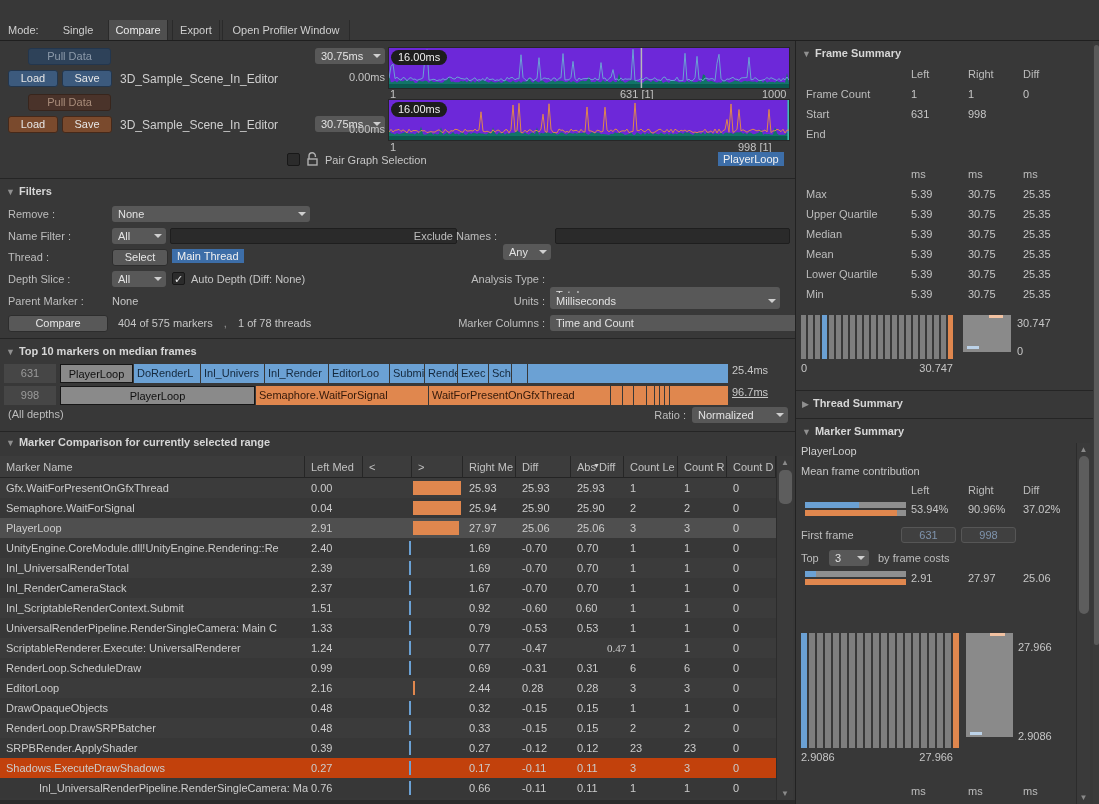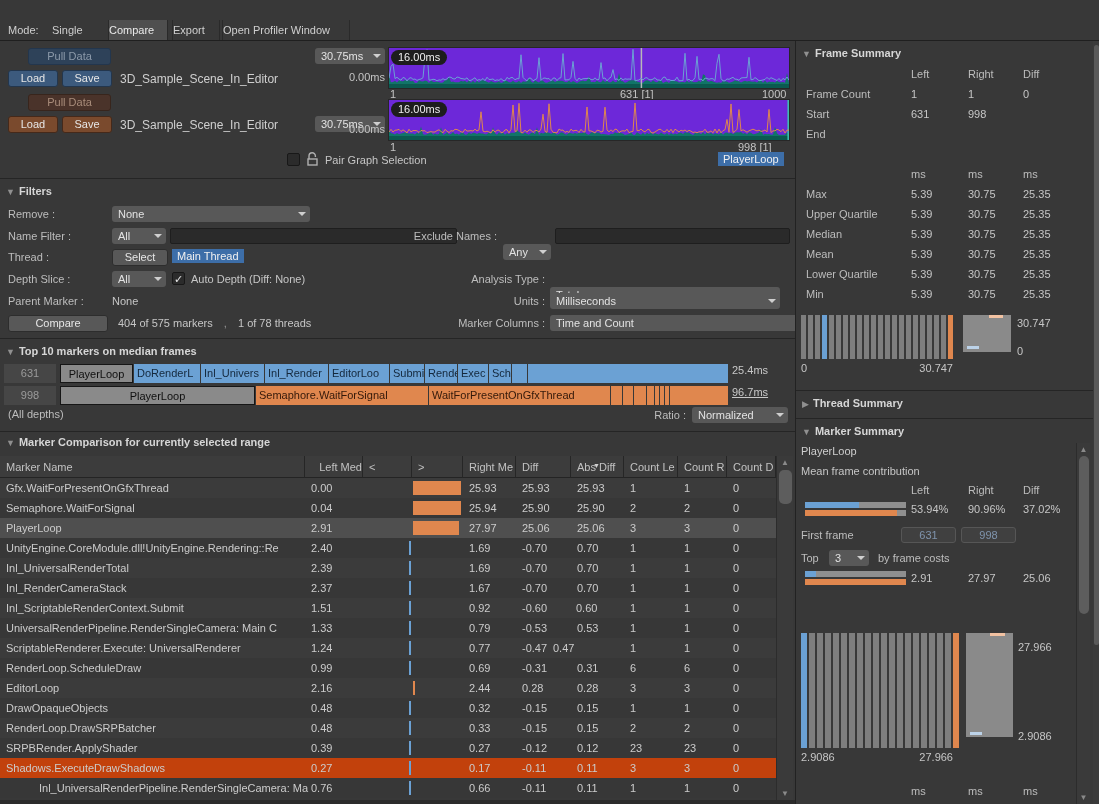--- a/index.html
+++ b/index.html
@@ -12,21 +12,21 @@
   
   #titlebar { position:absolute; left:0; top:0; width:1099px; height:20px; background:#232323; }
   #wintab { position:absolute; left:0; top:0; width:110px; height:20px; background:#383838;
             border-top:2px solid #4678b4; color:#d8d8d8; font-size:12px; padding:2px 0 0 8px; }
   .winicon { position:absolute; top:1px; width:16px; height:17px; color:#b4b4b4; text-align:center;
              font-size:12px; line-height:17px; cursor:default; }
 
   
   #toolbar { position:absolute; left:0; top:20px; width:1099px; height:21px; background:#383838;
              border-bottom:1px solid #1f1f1f; }
-  .tbitem { position:absolute; top:0; height:20px; line-height:20px; text-align:left; color:#cfcfcf; }
+  .tbitem { position:absolute; top:0; height:20px; line-height:20px; text-align:center; color:#cfcfcf; }
   .tbbtn  { border-left:1px solid #2a2a2a; border-right:1px solid #2a2a2a; }
   .tbactive { background:#4f4f4f; color:#eaeaea; }
 
   
   .btn { background:#585858; border:1px solid #2d2d2d; border-radius:3px; color:#e6e6e6;
          text-align:center; line-height:14px; }
   .dd  { background:#585858; border-radius:3px; color:#e2e2e2; line-height:16px; height:16px;
          padding:0 16px 0 6px; position:relative; overflow:hidden; white-space:nowrap; }
   .dd::after { content:""; position:absolute; right:4px; top:6px; border:4px solid transparent;
                border-top-color:#cfcfcf; }
@@ -249,21 +249,21 @@
       <div class="abs" style="left:620px; top:70px; width:66px; text-align:right; color:#bdbdbd;">Ratio :</div>
       <div class="abs dd" style="left:692px; top:68px; width:96px;">Normalized</div>
     </div>
 
     <div class="abs sectionline" style="left:0; top:390px; width:795px; height:373px;">
       <div class="abs" style="left:6px; top:4px;">
         <span class="tri">▼</span><span class="sechead">Marker Comparison for currently selected range</span>
       </div>
       <div id="cmp-table">
           <div class="chead" style="left: 0px; width: 305px;">Marker Name</div>
-          <div class="chead" style="left: 305px; width: 58px; text-align: right;">Left Med</div>
+          <div class="chead" style="left: 305px; width: 58px;">Left Med</div>
           <div class="chead" style="left: 363px; width: 49px;">&lt;</div>
           <div class="chead" style="left: 412px; width: 51px;">&gt;</div>
           <div class="chead" style="left: 463px; width: 53px;">Right Me</div>
           <div class="chead" style="left: 516px; width: 55px;">Diff</div>
           <div class="chead" style="left: 571px; width: 53px;">Abs Diff<div class="sortmark">▼</div></div>
           <div class="chead" style="left: 624px; width: 54px;">Count Le</div>
           <div class="chead" style="left: 678px; width: 49px;">Count R</div>
           <div class="chead" style="left: 727px; width: 49px;">Count D</div>
           <div class="crow" style="top: 22px; background: rgb(59, 59, 59);">
             <div class="ccell" style="left: 0px; width: 305px;">Gfx.WaitForPresentOnGfxThread</div>
@@ -379,21 +379,21 @@
           </div>
           <div class="crow" style="top: 182px; background: rgb(59, 59, 59);">
             <div class="ccell" style="left: 0px; width: 305px;">ScriptableRenderer.Execute: UniversalRenderer</div>
             <div class="ccell" style="left: 305px; width: 58px;">1.24</div>
             <div class="ccell" style="left: 363px; width: 49px;">
               <div class="diffbar" style="right: 1px; width: 2px; background: rgb(107, 161, 212);"></div>
             </div>
             <div class="ccell" style="left: 412px; width: 51px;"></div>
             <div class="ccell" style="left: 463px; width: 53px;">0.77</div>
             <div class="ccell" style="left: 516px; width: 55px;">-0.47</div>
-            <div class="ccell" style="left: 547px; width: 53px;">0.47</div>
+            <div class="ccell" style="left: 601px; width: 53px; font-family: Liberation Serif, serif;">0.47</div>
             <div class="ccell" style="left: 624px; width: 54px;">1</div>
             <div class="ccell" style="left: 678px; width: 49px;">1</div>
             <div class="ccell" style="left: 727px; width: 49px;">0</div>
           </div>
           <div class="crow" style="top: 202px; background: rgb(55, 55, 55);">
             <div class="ccell" style="left: 0px; width: 305px;">RenderLoop.ScheduleDraw</div>
             <div class="ccell" style="left: 305px; width: 58px;">0.99</div>
             <div class="ccell" style="left: 363px; width: 49px;">
               <div class="diffbar" style="right: 1px; width: 2px; background: rgb(107, 161, 212);"></div>
             </div>

